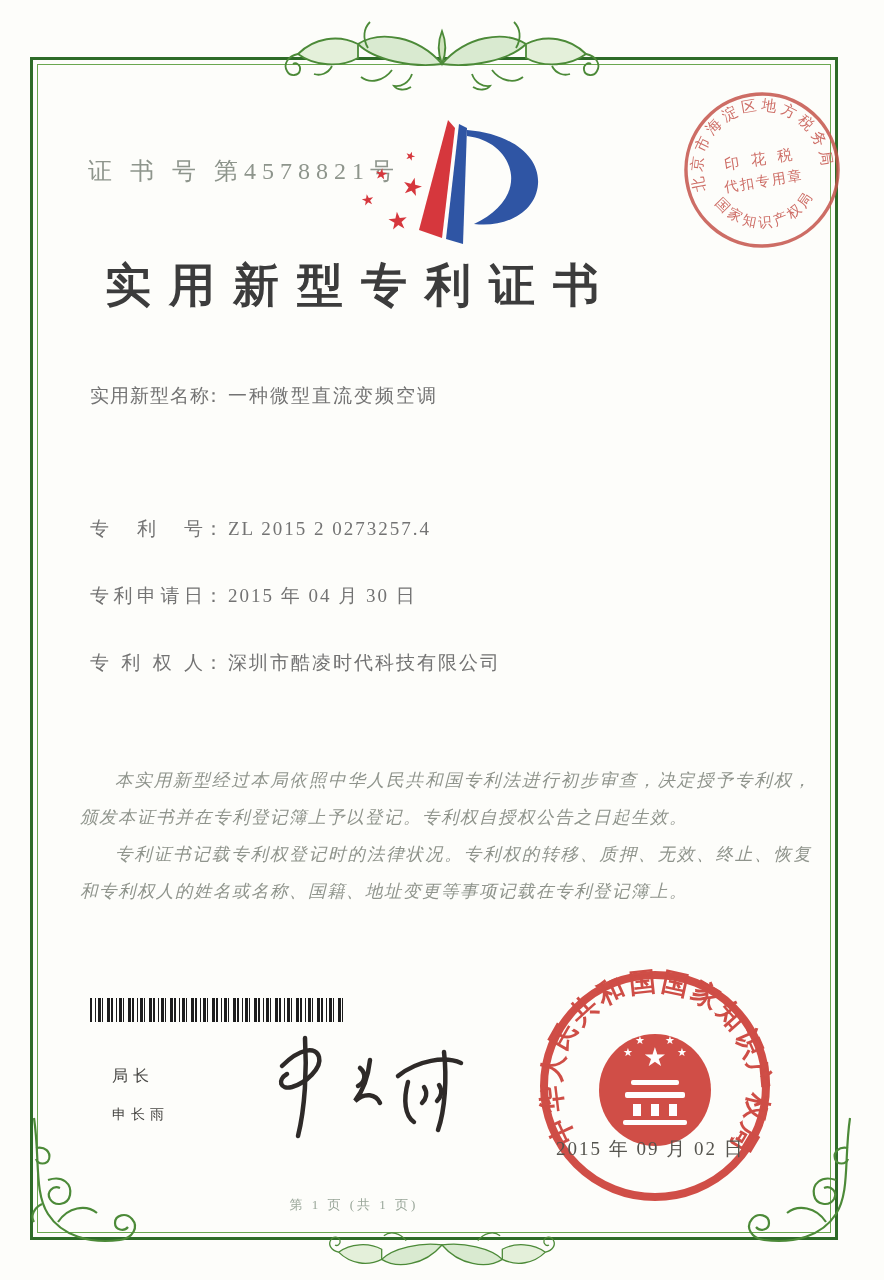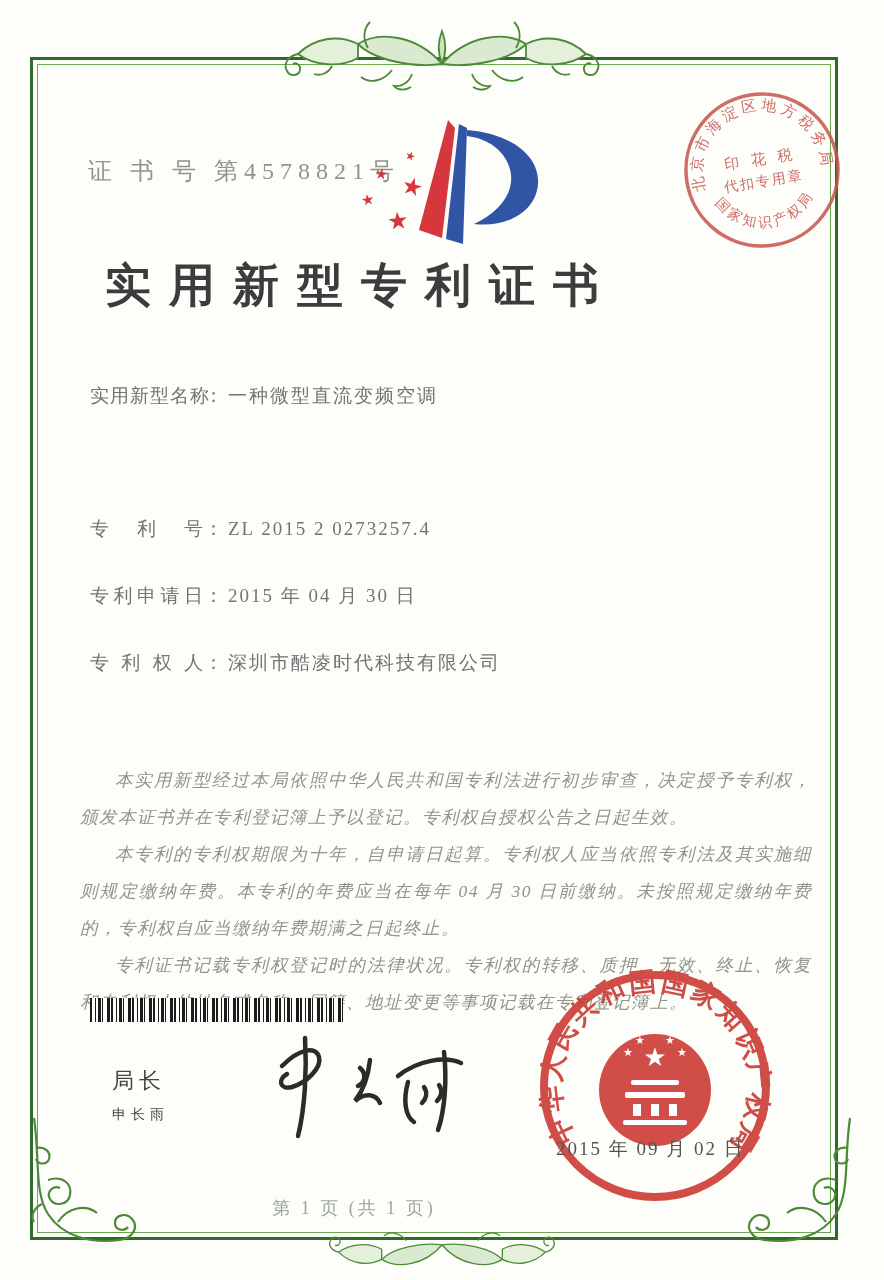--- a/index.html
+++ b/index.html
@@ -41,29 +41,29 @@
     letter-spacing:1.5px;
   }
   .paragraphs p{margin:0;text-indent:2em;font-style:italic;}
   .barcode{
     position:absolute;left:90px;top:998px;width:253px;height:24px;
     background:repeating-linear-gradient(90deg,
       #1c1c1c 0 2px,#fdfdfa 2px 5px,#1c1c1c 5px 6px,#fdfdfa 6px 8px,
       #1c1c1c 8px 11px,#fdfdfa 11px 12px,#1c1c1c 12px 13px,#fdfdfa 13px 17px,
       #1c1c1c 17px 20px,#fdfdfa 20px 21px);
   }
-  .signatory-title{position:absolute;left:112px;top:1066px;font-size:22px;letter-spacing:5px;color:#474643;}
+  .signatory-title{position:absolute;left:112px;top:1066px;font-size:16px;letter-spacing:5px;color:#474643;}
   .signatory-name{position:absolute;left:112px;top:1106px;font-size:14px;letter-spacing:5px;color:#474643;}
   .seal-date{
     position:absolute;left:556px;top:1136px;font-size:19px;color:#55544e;
     letter-spacing:2px;z-index:5;
   }
   .footer{
     position:absolute;left:0;top:1196px;width:708px;text-align:center;
-    font-size:18px;letter-spacing:3px;color:#9aa79a;
+    font-size:13px;letter-spacing:3px;color:#9aa79a;
   }
   svg text{font-family:"Liberation Serif","DejaVu Serif",serif;}
 </style>
 </head>
 <body>
 
 <div class="page">
 
   <div class="frame-outer">
     <div class="frame-inner"></div>
@@ -166,21 +166,20 @@
   </div>
   <div class="field-row" style="top:583px">
     <span class="flabel">专利申请日</span><span class="fcolon">：</span><span class="fvalue">2015 年 04 月 30 日</span>
   </div>
   <div class="field-row" style="top:650px">
     <span class="flabel">专利权人</span><span class="fcolon">：</span><span class="fvalue">深圳市酷凌时代科技有限公司</span>
   </div>
 
   <div class="paragraphs">
     <p>本实用新型经过本局依照中华人民共和国专利法进行初步审查，决定授予专利权，颁发本证书并在专利登记簿上予以登记。专利权自授权公告之日起生效。</p>
-    <p>本专利的专利权期限为十年，自申请日起算。专利权人应当依照专利法及其实施细则规定缴纳年费。本专利的年费应当在每年 04 月 30 日前缴纳。未按照规定缴纳年费的，专利权自应当缴纳年费期满之日起终止。</p>
     <p>专利证书记载专利权登记时的法律状况。专利权的转移、质押、无效、终止、恢复和专利权人的姓名或名称、国籍、地址变更等事项记载在专利登记簿上。</p>
   </div>
 
   <div class="barcode"></div>
 
   <div class="signatory-title">局长</div>
   <div class="signatory-name">申长雨</div>
 
   <svg class="ornament" style="left:248px;top:1030px;" width="230" height="120" viewBox="0 0 230 120">
     <g stroke="#2e2a28" stroke-width="4.5" fill="none" stroke-linecap="round">

